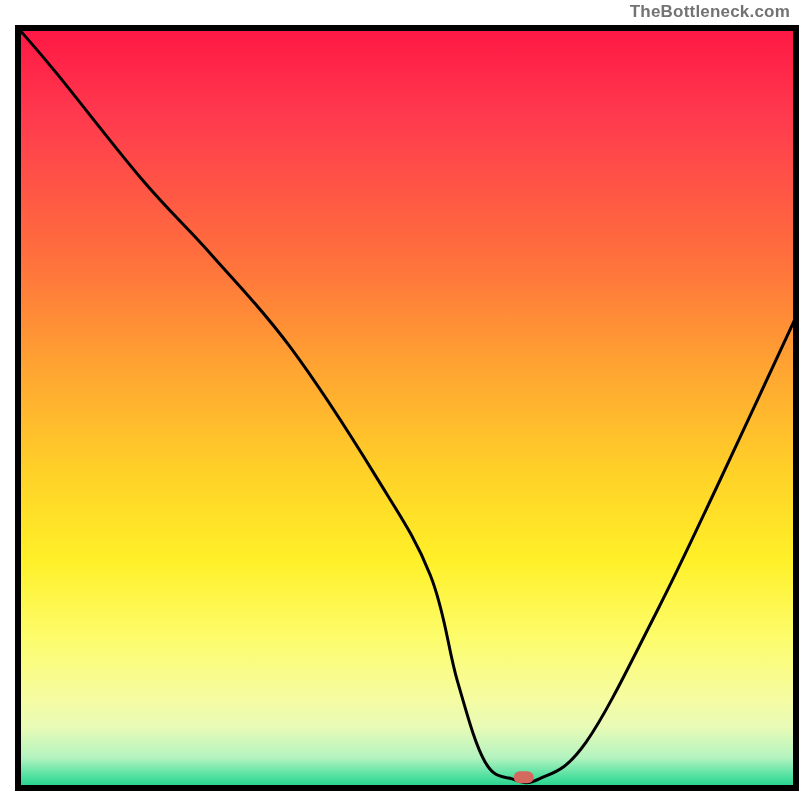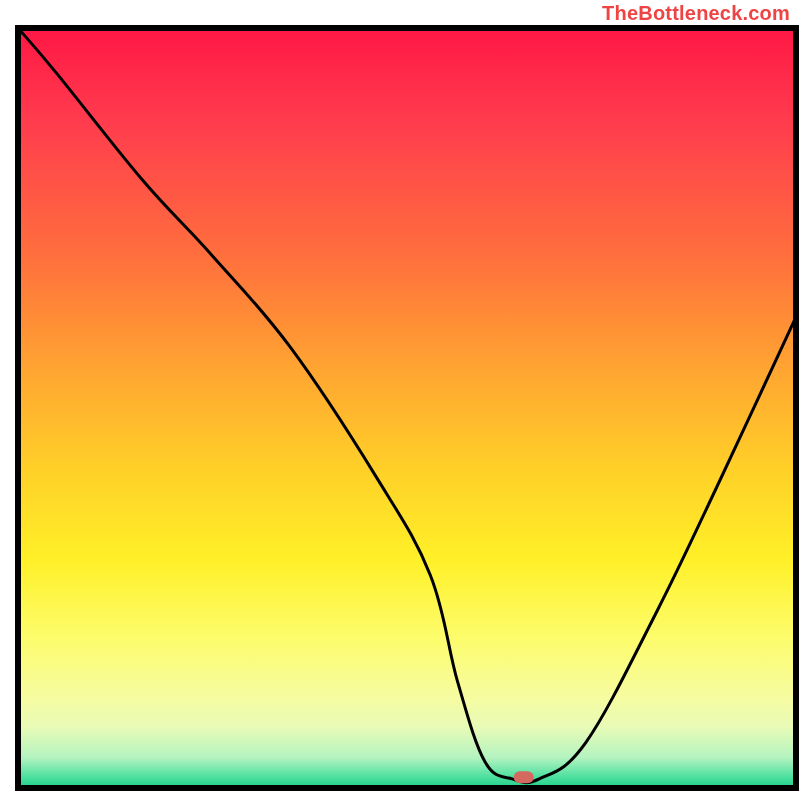--- a/index.html
+++ b/index.html
@@ -13,23 +13,23 @@
   .stage {
     position: relative;
     width: 800px;
     height: 800px;
     overflow: hidden;
   }
   .watermark {
     position: absolute;
     top: 2px;
     right: 10px;
-    font-size: 20px;
+    font-size: 17px;
     font-weight: 600;
-    color: #ef4444;
+    color: #737373;
     z-index: 10;
     letter-spacing: 0.2px;
   }
   svg {
     position: absolute;
     inset: 0;
     width: 800px;
     height: 800px;
     display: block;
   }

